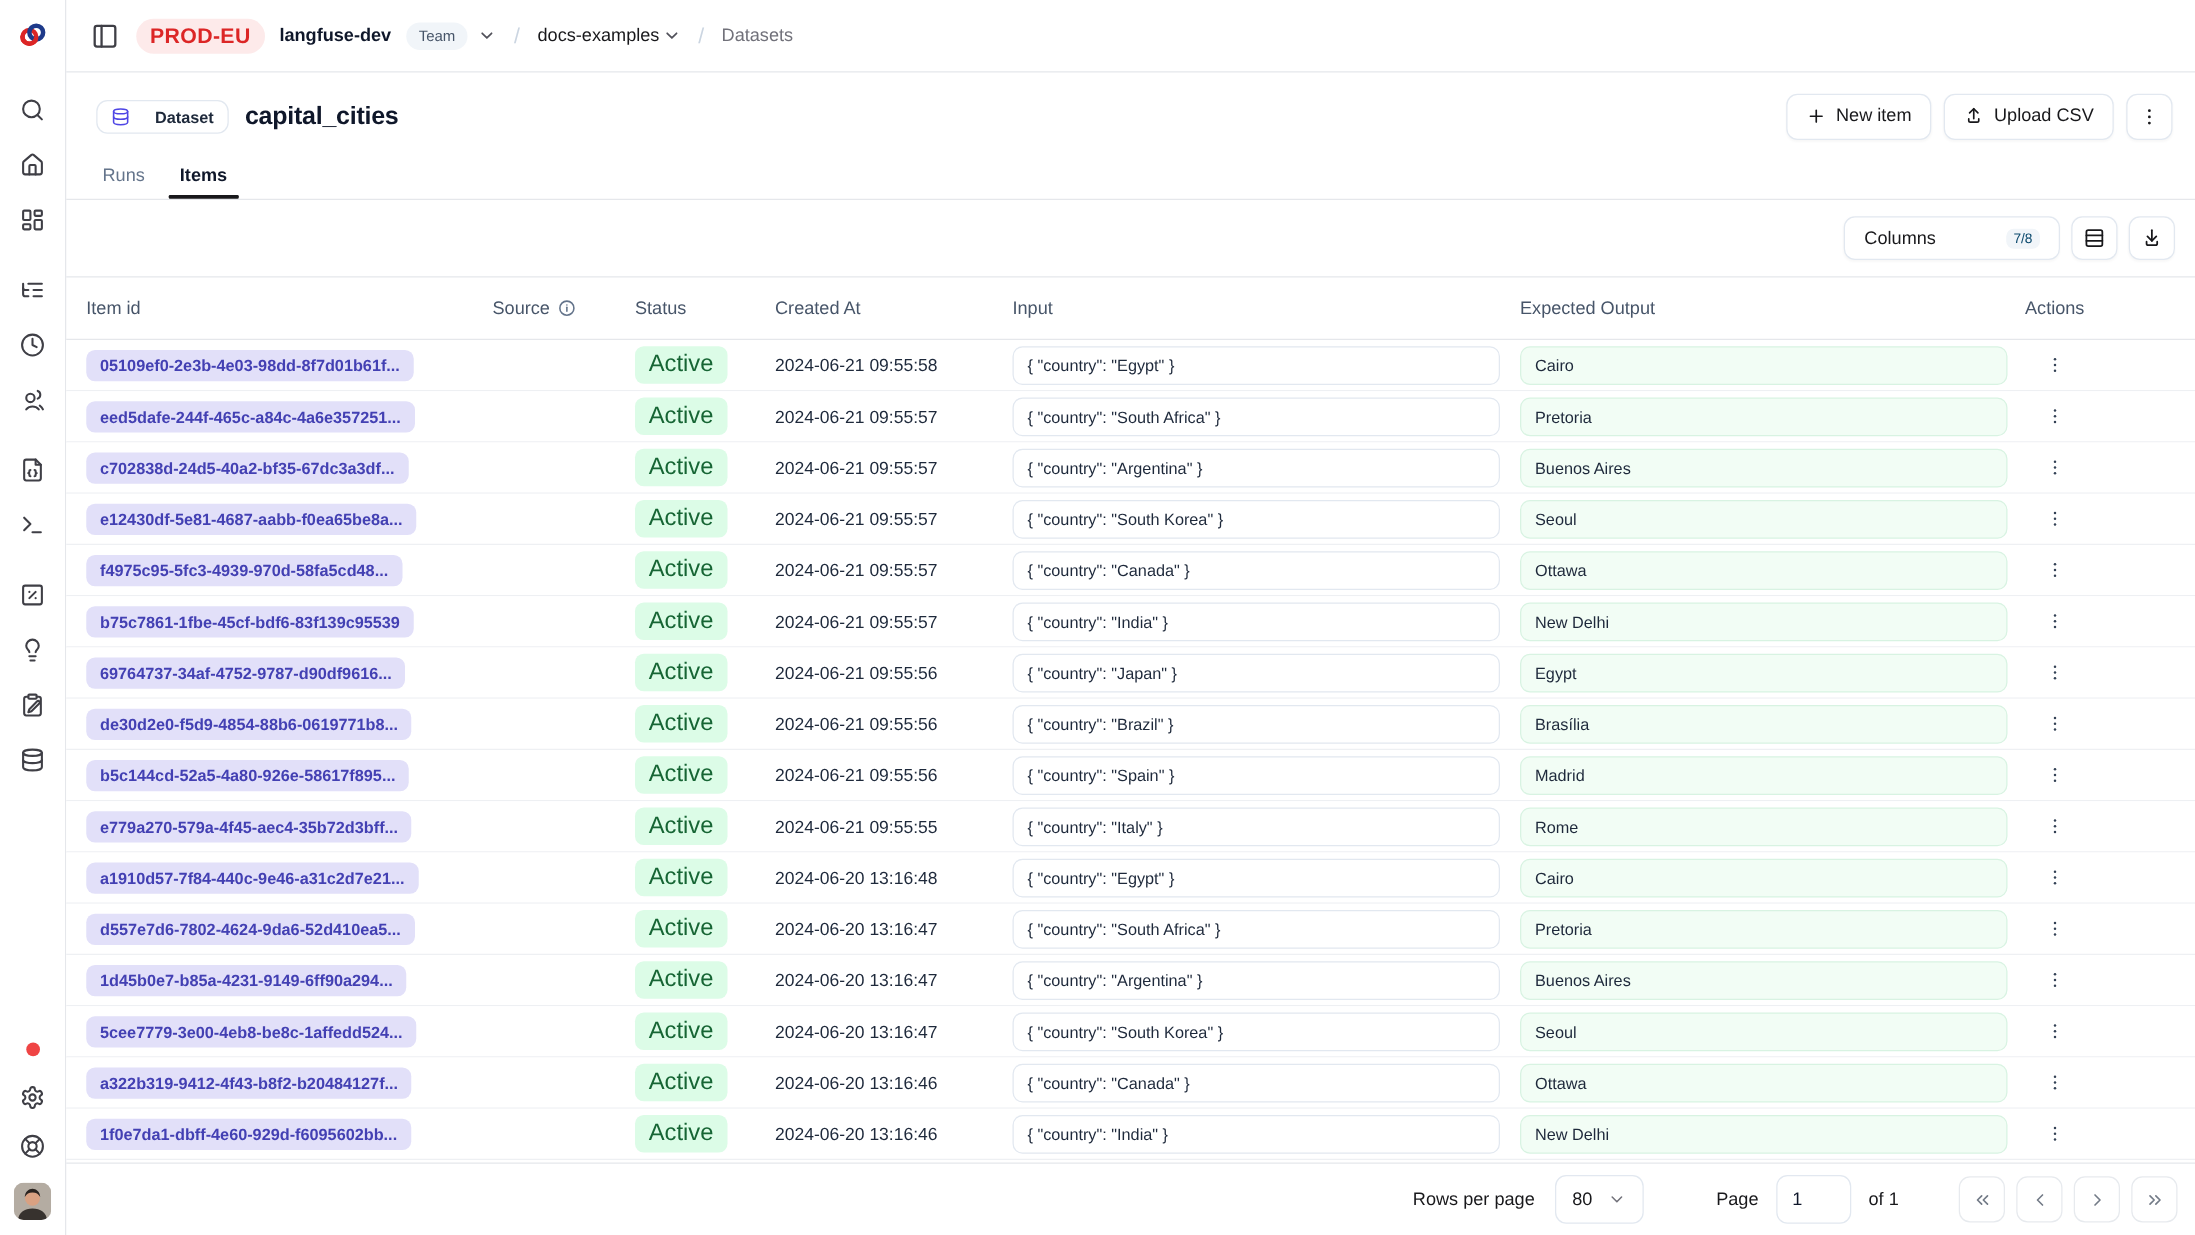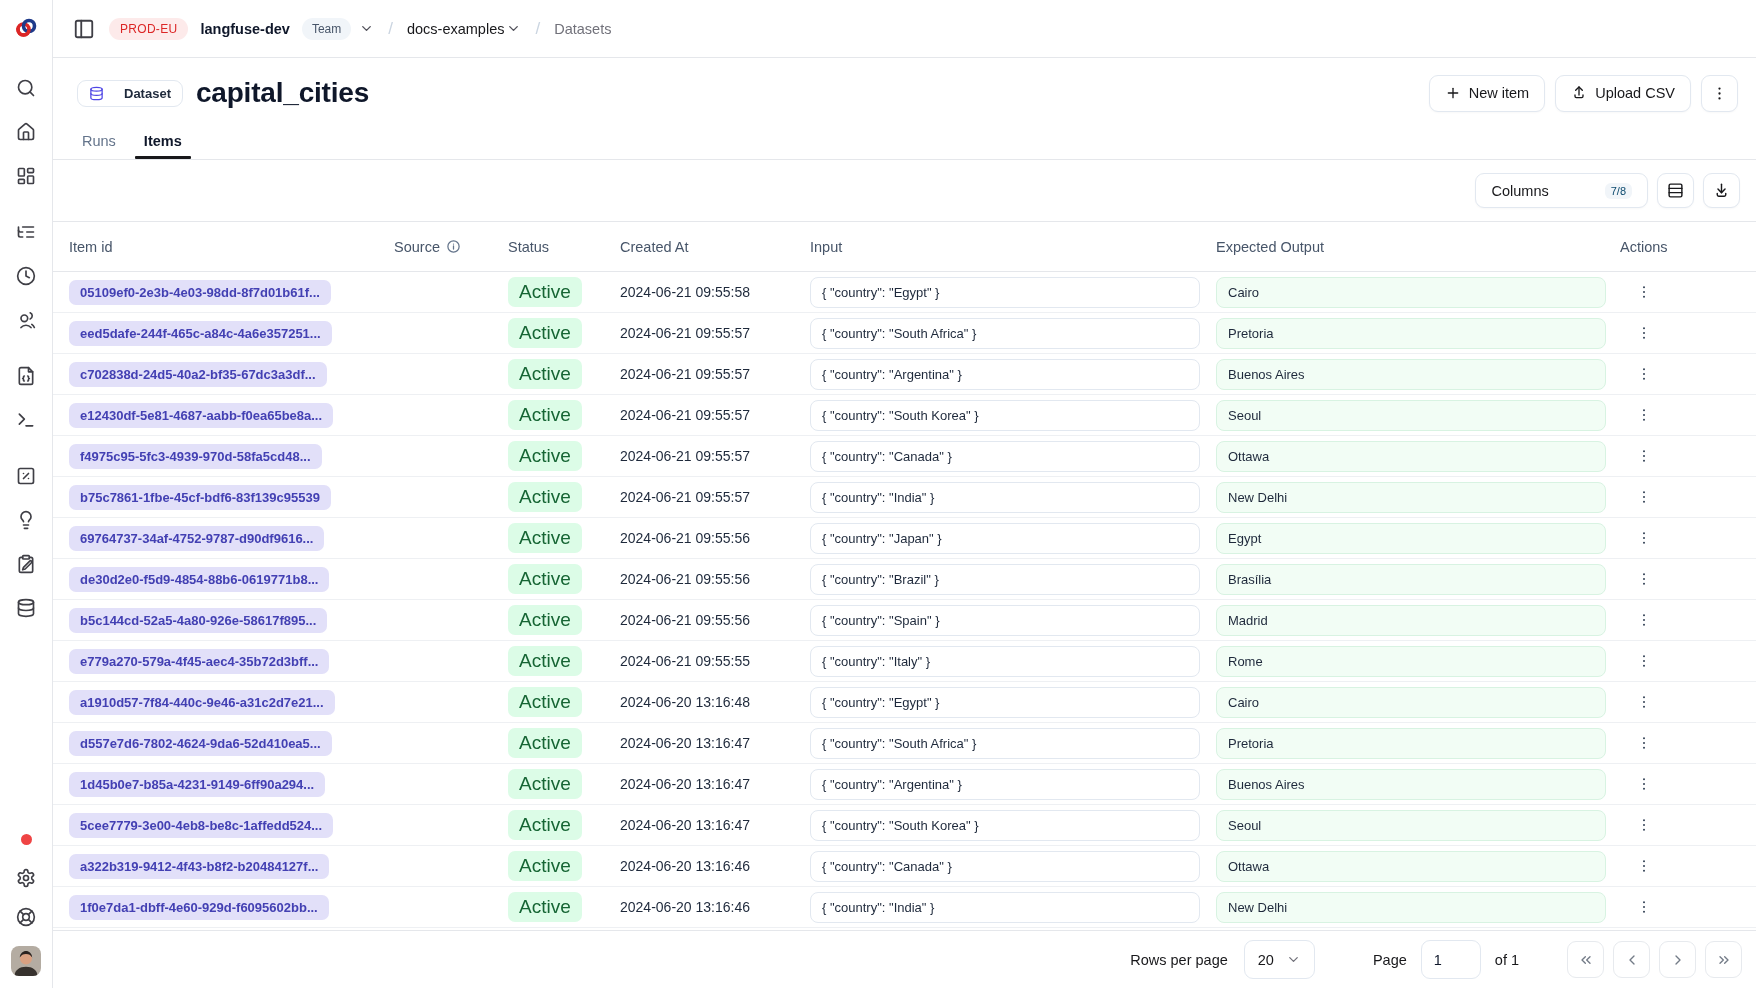--- a/index.html
+++ b/index.html
@@ -20,32 +20,32 @@
   .nav-icon { color:#3f3f46; width:20px; height:20px; display:flex; align-items:center; justify-content:center; }
   .sidebar-bottom { margin-top:auto; display:flex; flex-direction:column; align-items:center; gap:19px; }
   .record-dot { width:11px; height:11px; border-radius:50%; background:#ef4444; margin-bottom:4px; }
   .avatar { width:30px; height:30px; border-radius:8px; overflow:hidden; }
 
   
   .content { flex:1; display:flex; flex-direction:column; min-width:0; }
 
   .topbar { height:58px; border-bottom:1px solid #e5e7eb; display:flex; align-items:center; gap:12px; padding:0 18px; flex:0 0 58px; }
   .panel-toggle { background:none; border:none; color:#3f3f46; display:flex; padding:2px; }
-  .env-badge { background:#fdeaea; color:#dc2626; font-size:12px; font-weight:400; padding:4px 11px; border-radius:999px; letter-spacing:.3px; }
+  .env-badge { background:#fdeaea; color:#dc2626; font-size:17px; font-weight:700; padding:4px 11px; border-radius:999px; letter-spacing:.3px; }
   .org-name { font-size:14.5px; font-weight:600; }
   .org-type { background:#f1f5f9; color:#475569; font-size:12px; font-weight:500; padding:4px 10px; border-radius:999px; }
   .crumb-chevron { color:#52525b; margin-left:-4px; }
   .crumb-sep { color:#cbd5e1; font-size:17px; font-weight:300; padding:0 2px; }
   .crumb { font-size:14.5px; font-weight:500; display:flex; align-items:center; gap:6px; color:#18181b; }
   .crumb.muted { color:#71717a; font-weight:400; }
 
   .page-head { display:flex; align-items:center; justify-content:space-between; height:64px; padding:6px 18px 0 24px; flex:0 0 64px; }
   .title-wrap { display:flex; align-items:center; gap:13px; }
   .entity-pill { display:flex; align-items:center; gap:20px; border:1px solid #e2e8f0; border-radius:9px; padding:5px 11px; font-size:13px; font-weight:700; color:#1e293b; background:#fff; }
-  .page-title { font-size:28px; font-weight:700; letter-spacing:-.2px; }
+  .page-title { font-size:20px; font-weight:700; letter-spacing:-.2px; }
   .head-actions { display:flex; gap:10px; }
   .btn { display:inline-flex; align-items:center; gap:8px; height:37px; padding:0 15px; border:1px solid #e2e8f0; border-radius:9px; background:#fff; font-size:14.5px; font-weight:500; color:#18181b; box-shadow:0 1px 2px rgba(0,0,0,.03); }
   .btn.icon-only { width:37px; padding:0; justify-content:center; }
 
   .tabs { display:flex; gap:10px; padding:0 20px; border-bottom:1px solid #e5e7eb; height:38px; flex:0 0 38px; }
   .tab { height:100%; display:flex; align-items:center; padding:0 9px; font-size:14.5px; font-weight:500; color:#64748b; position:relative; background:none; border:none; }
   .tab.active { color:#0f172a; font-weight:600; }
   .tab.active::after { content:""; position:absolute; left:0; right:0; bottom:0; height:3px; background:#18181b; border-radius:1px; }
 
   .toolbar { display:flex; justify-content:flex-end; align-items:center; gap:9px; padding:13px 16px; flex:0 0 61px; }
@@ -661,21 +661,21 @@
               </svg>
             </button>
           </div>
         </div>
       </div>
   </section>
 
   <footer class="footerbar">
     <span>Rows per page</span>
     <span class="select-box">
-      <span>20</span>
+      <span>80</span>
       <svg viewBox="0 0 24 24" width="15" height="15" fill="none" stroke="#71717a" stroke-width="2" stroke-linecap="round" stroke-linejoin="round">
           <path d="m6 9 6 6 6-6"></path>
         </svg>
     </span>
     <span class="page-label">Page</span>
     <input class="page-input" value="1" style="">
     <span class="page-total">of 1</span>
     <span class="pager">
       <button class="pg-btn">
           <svg viewBox="0 0 24 24" width="16" height="16" fill="none" stroke="currentColor" stroke-width="2" stroke-linecap="round" stroke-linejoin="round">

